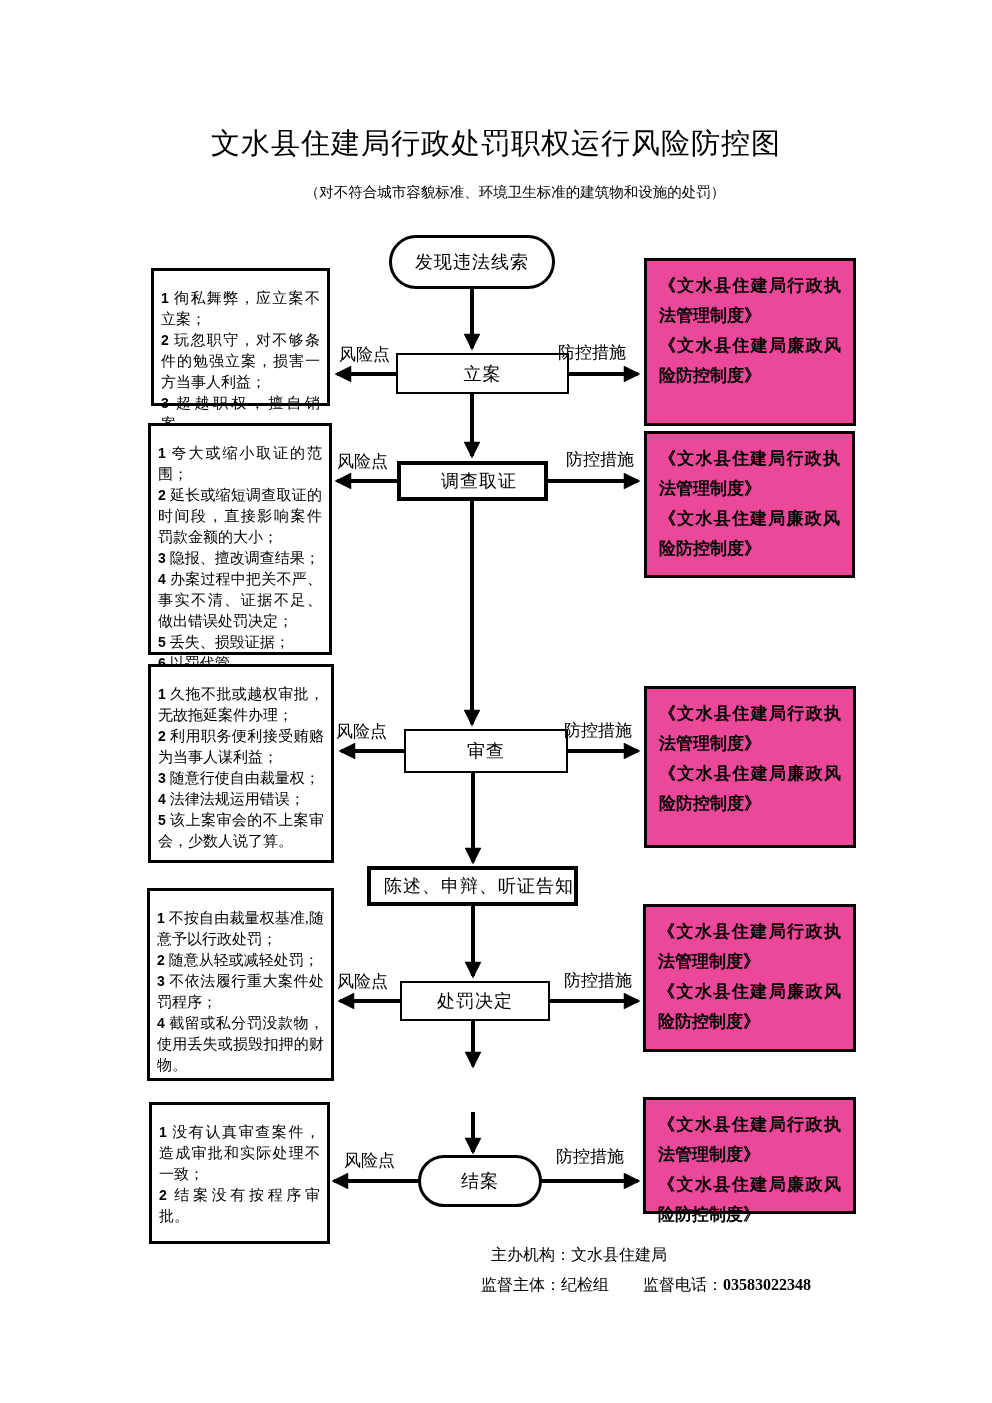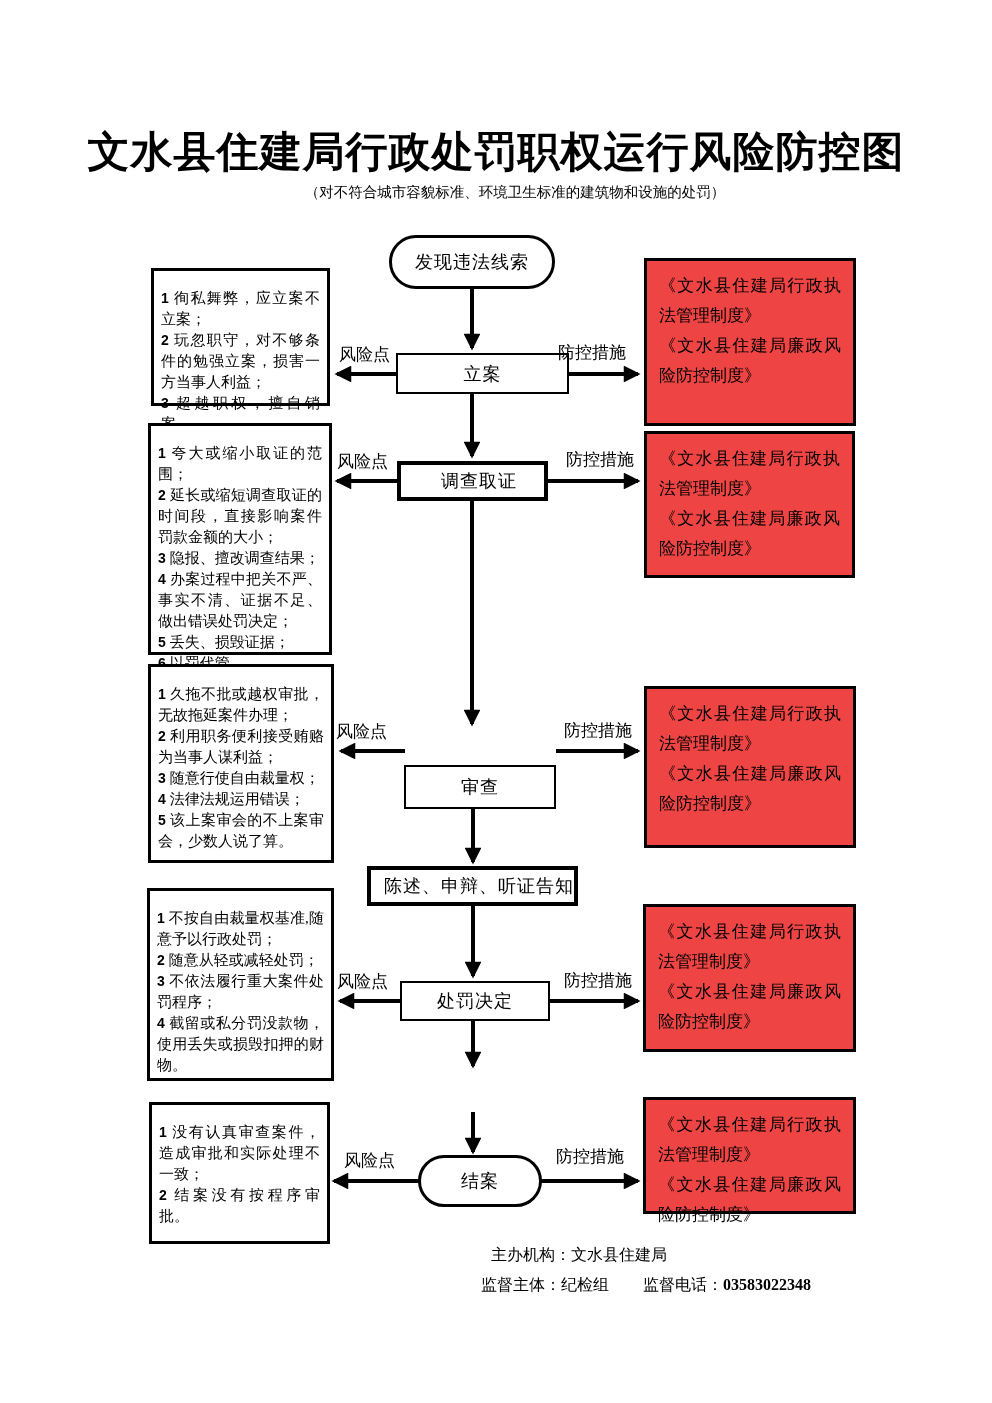--- a/index.html
+++ b/index.html
@@ -4,33 +4,33 @@
 <style>
   html,body{margin:0;padding:0;background:#ffffff;}
   .canvas{
     position:relative;width:992px;height:1403px;background:#fff;
     font-family:"Liberation Serif","DejaVu Serif",serif;color:#000;overflow:hidden;
   }
   .abs{position:absolute;box-sizing:border-box;}
   .title{
     left:0;top:124px;width:100%;text-align:center;
     font-family:"Liberation Sans","DejaVu Sans",sans-serif;
-    font-size:42px;font-weight:700;letter-spacing:1px;
+    font-size:29px;font-weight:400;letter-spacing:1px;
   }
   .subtitle{left:0;top:183px;width:100%;text-align:center;font-size:14.5px;padding-left:38px;}
   .node{
     border:2.5px solid #000;background:#fff;display:flex;align-items:center;justify-content:center;
     font-size:18px;letter-spacing:1px;z-index:2;
   }
   .thick{border-width:4px;padding-left:13px;}
   .oval{border-radius:32px;}
   .sidebox{border:3px solid #000;background:#fff;z-index:2;padding:17px 7px;}
   .sidebox .li{font-size:15px;line-height:21px;text-align:justify;}
   .sidebox .li b{font-family:"Liberation Sans","DejaVu Sans",sans-serif;font-size:14px;}
-  .cbox{border:3px solid #000;background:#ef4444;z-index:2;padding:10px 12px;}
+  .cbox{border:3px solid #000;background:#ec4899;z-index:2;padding:10px 12px;font-weight:bold;}
   .cbox .li{font-size:17px;line-height:30px;text-align:justify;}
   .lab{font-size:17px;line-height:20px;white-space:nowrap;z-index:2;}
   svg.connectors{position:absolute;left:0;top:0;z-index:1;}
   .footer-line{font-size:16px;line-height:20px;white-space:nowrap;}
   .footer-line .gap{display:inline-block;width:34px;}
   .footer-line b{font-family:"Liberation Serif","DejaVu Serif",serif;}
 </style>
 </head>
 <body>
 
@@ -65,21 +65,21 @@
       <line x1="541" y1="1181" x2="638" y2="1181" marker-end="url(#ah)"></line>
     </g>
   </svg>
 
   <div class="abs title">文水县住建局行政处罚职权运行风险防控图</div>
   <div class="abs subtitle">（对不符合城市容貌标准、环境卫生标准的建筑物和设施的处罚）</div>
 
   <div class="abs node oval" style="left:389px;top:235px;width:166px;height:54px;border-width:3px;">发现违法线索</div>
   <div class="abs node" style="left:396px;top:353px;width:173px;height:41px;">立案</div>
   <div class="abs node thick" style="left:397px;top:461px;width:151px;height:40px;">调查取证</div>
-  <div class="abs node" style="left:404px;top:729px;width:152px;height:44px;margin-top:36px;">审查</div>
+  <div class="abs node" style="left:404px;top:729px;width:164px;height:44px;">审查</div>
   <div class="abs node thick" style="left:367px;top:866px;width:211px;height:40px;">陈述、申辩、听证告知</div>
   <div class="abs node" style="left:400px;top:981px;width:150px;height:40px;">处罚决定</div>
   <div class="abs node oval" style="left:418px;top:1155px;width:124px;height:52px;border-width:3.5px;border-radius:26px;">结案</div>
 
   <div class="abs lab" style="left:339px;top:345px;">风险点</div>
   <div class="abs lab" style="left:337px;top:452px;">风险点</div>
   <div class="abs lab" style="left:336px;top:722px;">风险点</div>
   <div class="abs lab" style="left:337px;top:972px;">风险点</div>
   <div class="abs lab" style="left:344px;top:1151px;">风险点</div>
 

